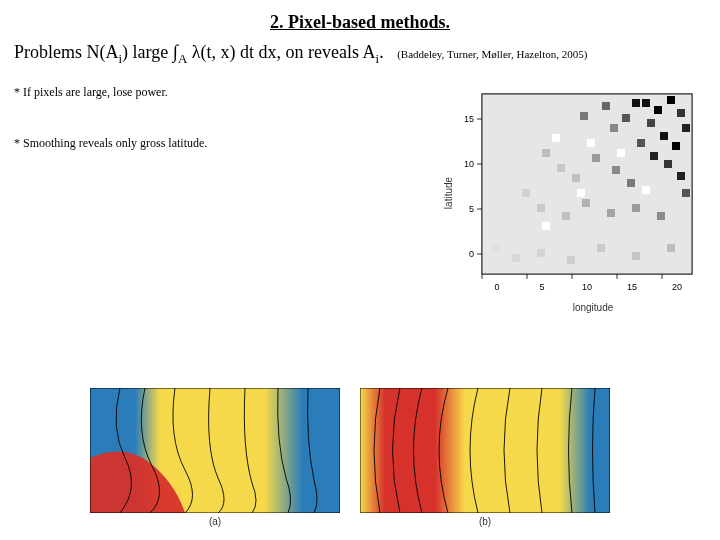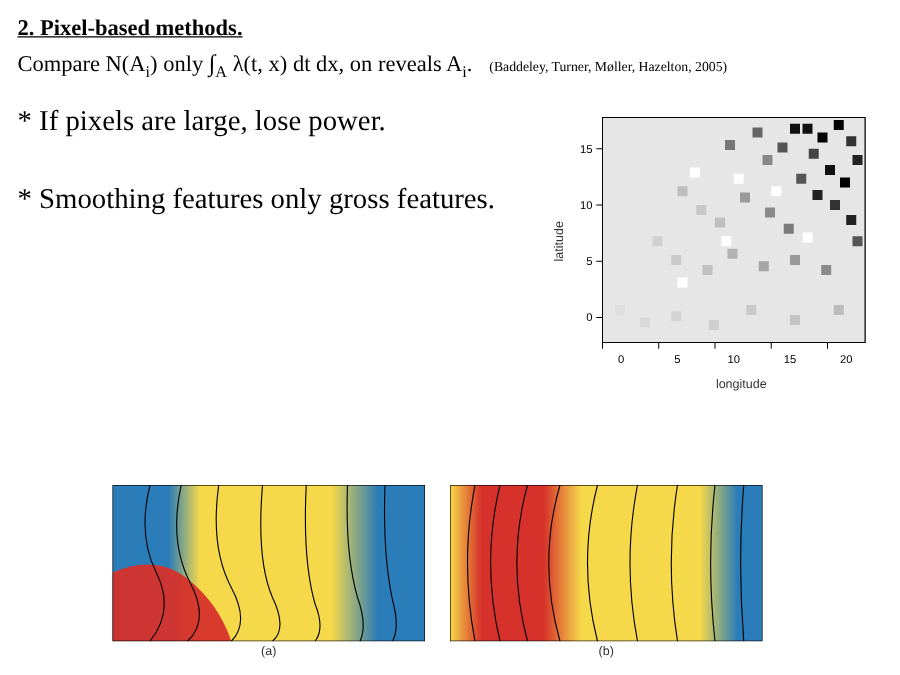--- a/index.html
+++ b/index.html
@@ -17,35 +17,36 @@
     width: 720px;
     height: 540px;
     padding: 12px 14px;
     box-sizing: border-box;
   }
   .title {
     font-size: 18px;
     font-weight: bold;
     text-decoration: underline;
     margin-bottom: 8px;
+    text-align: center;
   }
   .line-eq {
     font-size: 18px;
     margin-bottom: 18px;
   }
   .citation {
     font-size: 11px;
   }
   .subtitle {
     font-size: 18px;
     text-decoration: underline;
     margin: 40px 0 26px 0;
   }
   .bullet {
-    font-size: 23px;
+    font-size: 12px;
     margin: 0 0 36px 0;
     max-width: 420px;
   }
   .sub { font-size: 0.72em; vertical-align: sub; }
   .intg { font-size: 1.05em; }
 
   
   .raster-plot {
     position: absolute;
     top: 88px;
@@ -102,27 +103,27 @@
   .panel svg { display:block; }
 </style>
 </head>
 <body>
 
 <div class="slide">
 
   <div class="title">2. Pixel-based methods.</div>
 
   <div class="line-eq">
-    <span>Compare N(A</span><span class="sub">i</span><span>) only </span><span class="intg">∫</span><span class="sub">A</span><span> λ(t, x) dt dx, on reveals A</span><span class="sub">i</span><span>.</span>
+    <span>Problems N(A</span><span class="sub">i</span><span>) large </span><span class="intg">∫</span><span class="sub">A</span><span> λ(t, x) dt dx, on reveals A</span><span class="sub">i</span><span>.</span>
     &nbsp;&nbsp;<span class="citation">(Baddeley, Turner, Møller, Hazelton, 2005)</span>
   </div>
 
 
   <div class="bullet">* If pixels are large, lose power.</div>
-  <div class="bullet">* Smoothing features only gross features.</div>
+  <div class="bullet">* Smoothing reveals only gross latitude.</div>
 
   <div class="raster-plot">
     <div class="axis-label-y">latitude</div>
     <div class="axis-label-x">longitude</div>
     <svg width="250" height="210" viewBox="0 0 250 210">
 
       <g transform="translate(30,6)">
         <rect x="0" y="0" width="210" height="180" fill="#fff" stroke="#000" stroke-width="0.8"></rect>
 
         <g fill="#e6e6e6">

